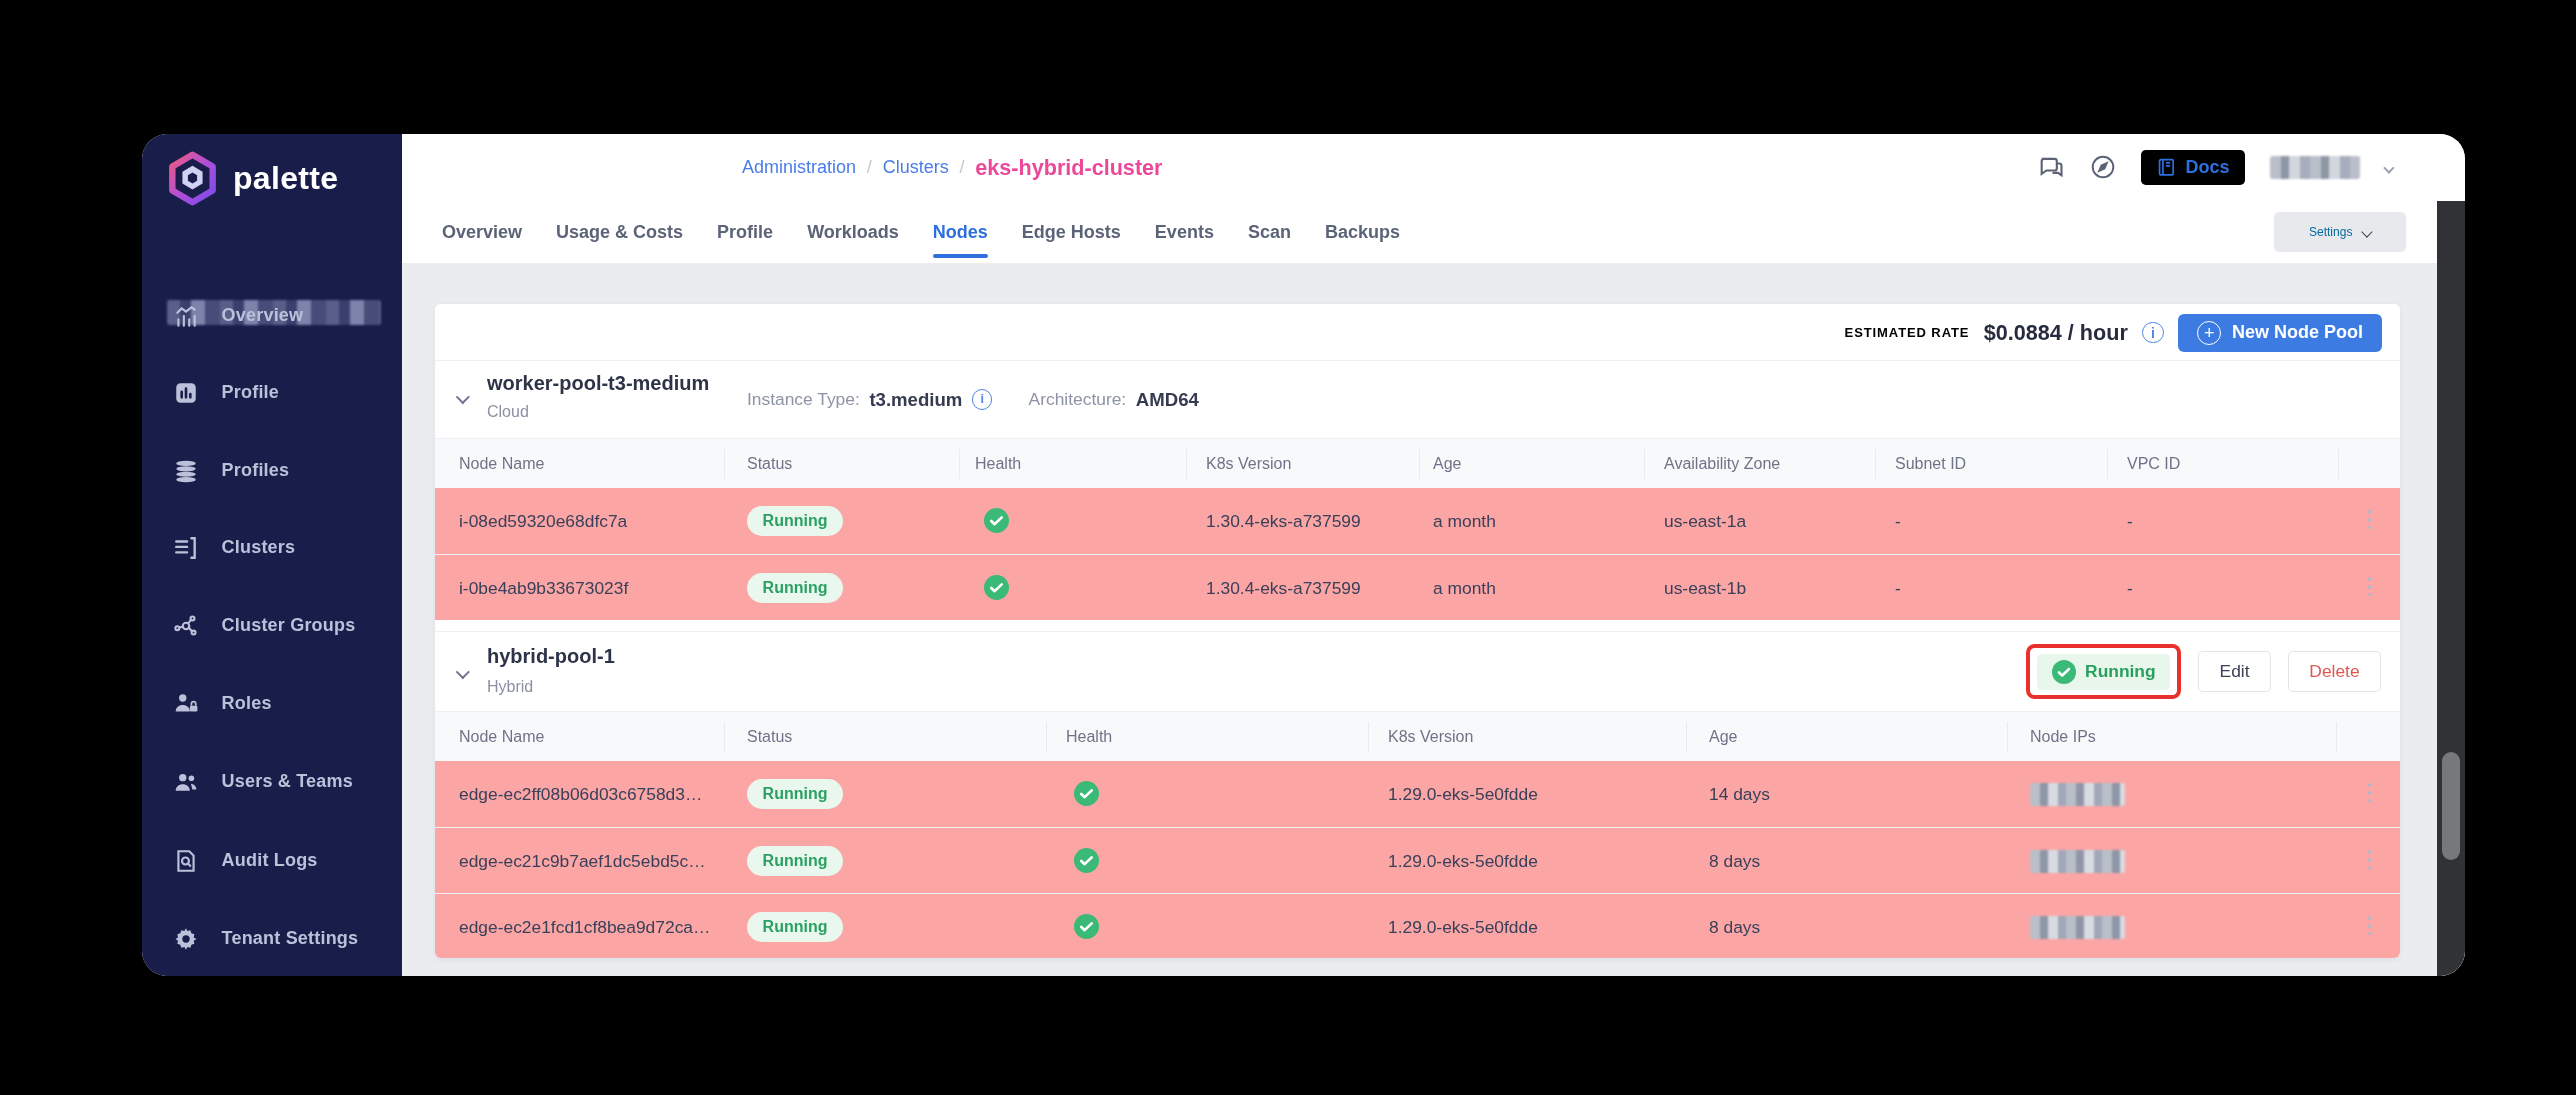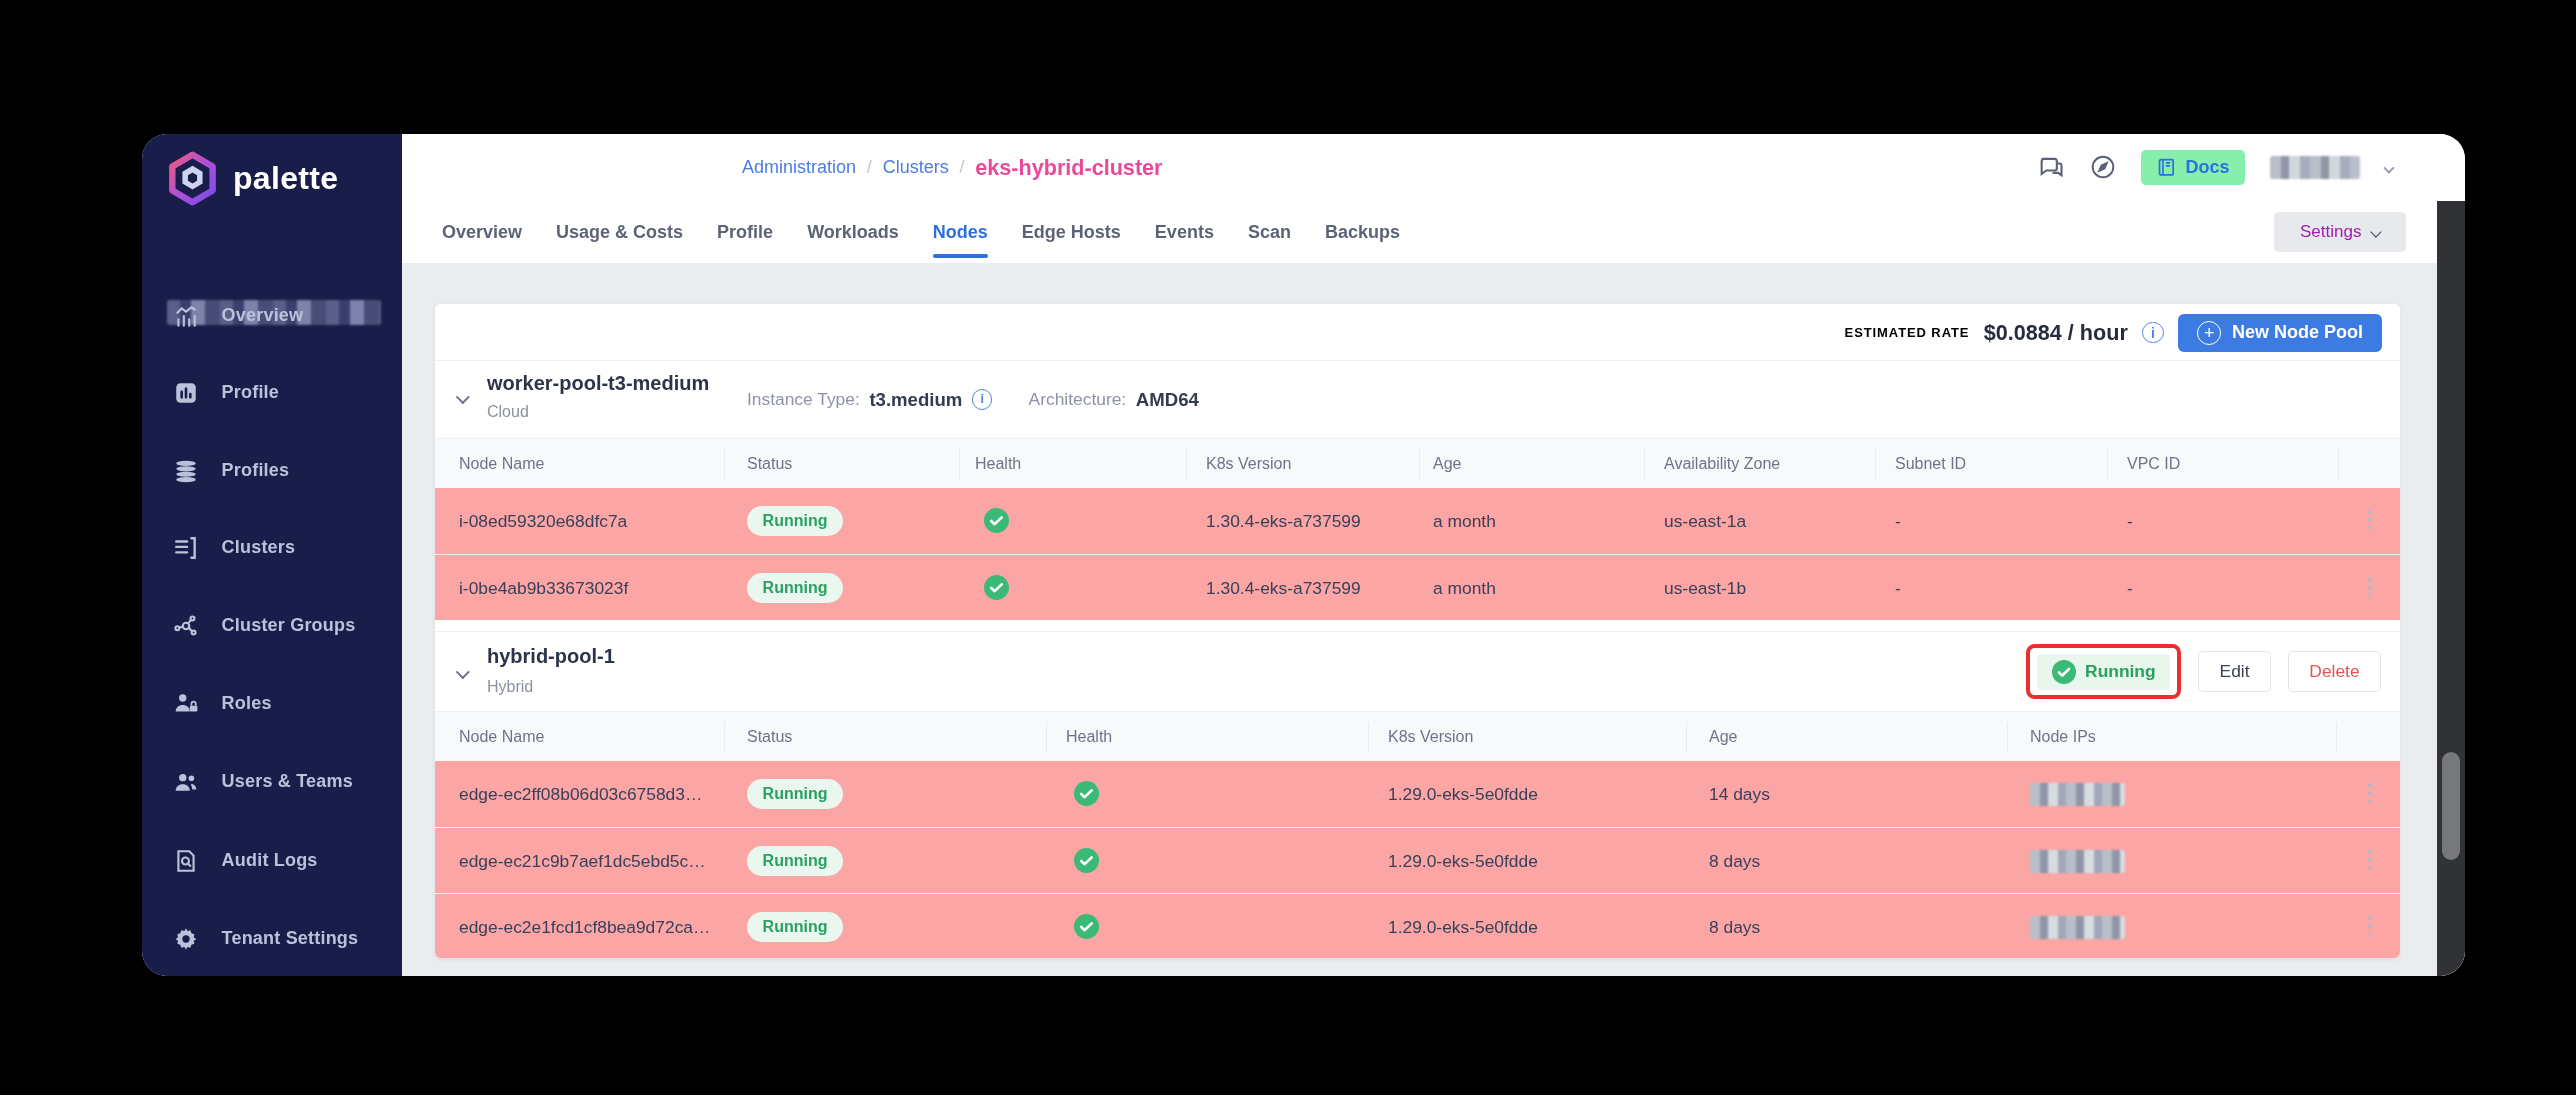--- a/index.html
+++ b/index.html
@@ -19,32 +19,32 @@
   .nav-item .nlabel{font-size:18px;font-weight:600;letter-spacing:0.2px}
   
   #topbar{position:absolute;left:260px;top:0;width:2064px;height:67px;background:#fff}
   .tenant-select{position:absolute;left:45px;top:13px;width:280px;height:41px;background:#f3f4f8;border-radius:6px;display:flex;align-items:center;padding:0 13px;gap:12px;cursor:pointer}
   .tenant-label{font-size:18.6px;font-weight:600;color:#3c4156;flex:1}
   .crumbs{position:absolute;left:340px;top:0;height:67px;display:flex;align-items:center;gap:10.8px}
   .crumb-link{font-size:18px;color:#4a7ce8;cursor:pointer}
   .crumb-sep{font-size:18px;color:#c3c7d2}
   .crumb-current{font-size:21.6px;font-weight:600;color:#ec4899}
   .topbar-right{position:absolute;right:73px;top:0;height:67px;display:flex;align-items:center;gap:25px}
-  .docs-btn{height:35px;padding:0 15.6px;border-radius:4.8px;background:#86efac;display:flex;align-items:center;gap:8.4px;cursor:pointer}
+  .docs-btn{height:35px;padding:0 15.6px;border-radius:4.8px;background:#000000;display:flex;align-items:center;gap:8.4px;cursor:pointer}
   .docs-label{font-size:18px;font-weight:600;color:#2e6fe0}
   .user-redact{width:90px;height:23px;border-radius:2.4px;filter:blur(1.2px);
     background:repeating-linear-gradient(90deg,#b9bec9 0 10.8px,#8f96a6 10.8px 19px,#d3d6dd 19px 30px,#a6adbc 30px 40px)}
   
   #tabsbar{position:absolute;left:260px;top:67px;width:2064px;height:62px;background:#fff}
   .tabs{position:absolute;left:40px;top:0;height:62px;display:flex;align-items:center;gap:34px}
   .tab{position:relative;font-size:18px;font-weight:600;color:#5b6377;height:62px;display:flex;align-items:center;cursor:pointer}
   .tab.active{color:#2e6fe0}
   .tab.active::after{content:"";position:absolute;left:0;right:0;bottom:4.8px;height:4.2px;border-radius:2.4px;background:#2e6fe0}
   .settings-btn{position:absolute;left:1872px;top:10.8px;width:132px;height:40px;background:#e8e9ed;border-radius:4.8px;display:flex;align-items:center;justify-content:center;gap:10.8px;cursor:pointer}
-  .settings-label{font-size:17px;color:#a21caf}
+  .settings-label{font-size:12px;color:#0369a1}
   
   #content{position:absolute;left:260px;top:130px;width:2064px;height:712px;background:#ebecef}
   #card{position:absolute;left:33px;top:40px;width:1965px;height:654px;background:#fff;border-radius:6px;overflow:hidden;box-shadow:0 1.2px 4.8px rgba(20,24,60,.06)}
   .toolbar{position:absolute;left:0;top:0;right:0;height:57px;border-bottom:1.2px solid #eef0f3;background:#fff}
   .toolbar-right{position:absolute;right:18px;top:0;height:57px;display:flex;align-items:center;gap:14.4px}
   .est-label{font-size:13px;letter-spacing:0.9px;color:#000000;font-weight:600}
   .est-value{font-size:21.6px;font-weight:bold;color:#262b3d}
   .nnp-btn{height:38px;padding:0 19px;border-radius:6px;background:#3b7be2;display:flex;align-items:center;gap:10.8px;cursor:pointer}
   .nnp-label{font-size:18px;font-weight:600;color:#fff}
   .pool-head{position:absolute;left:0;right:0;background:#fff}

